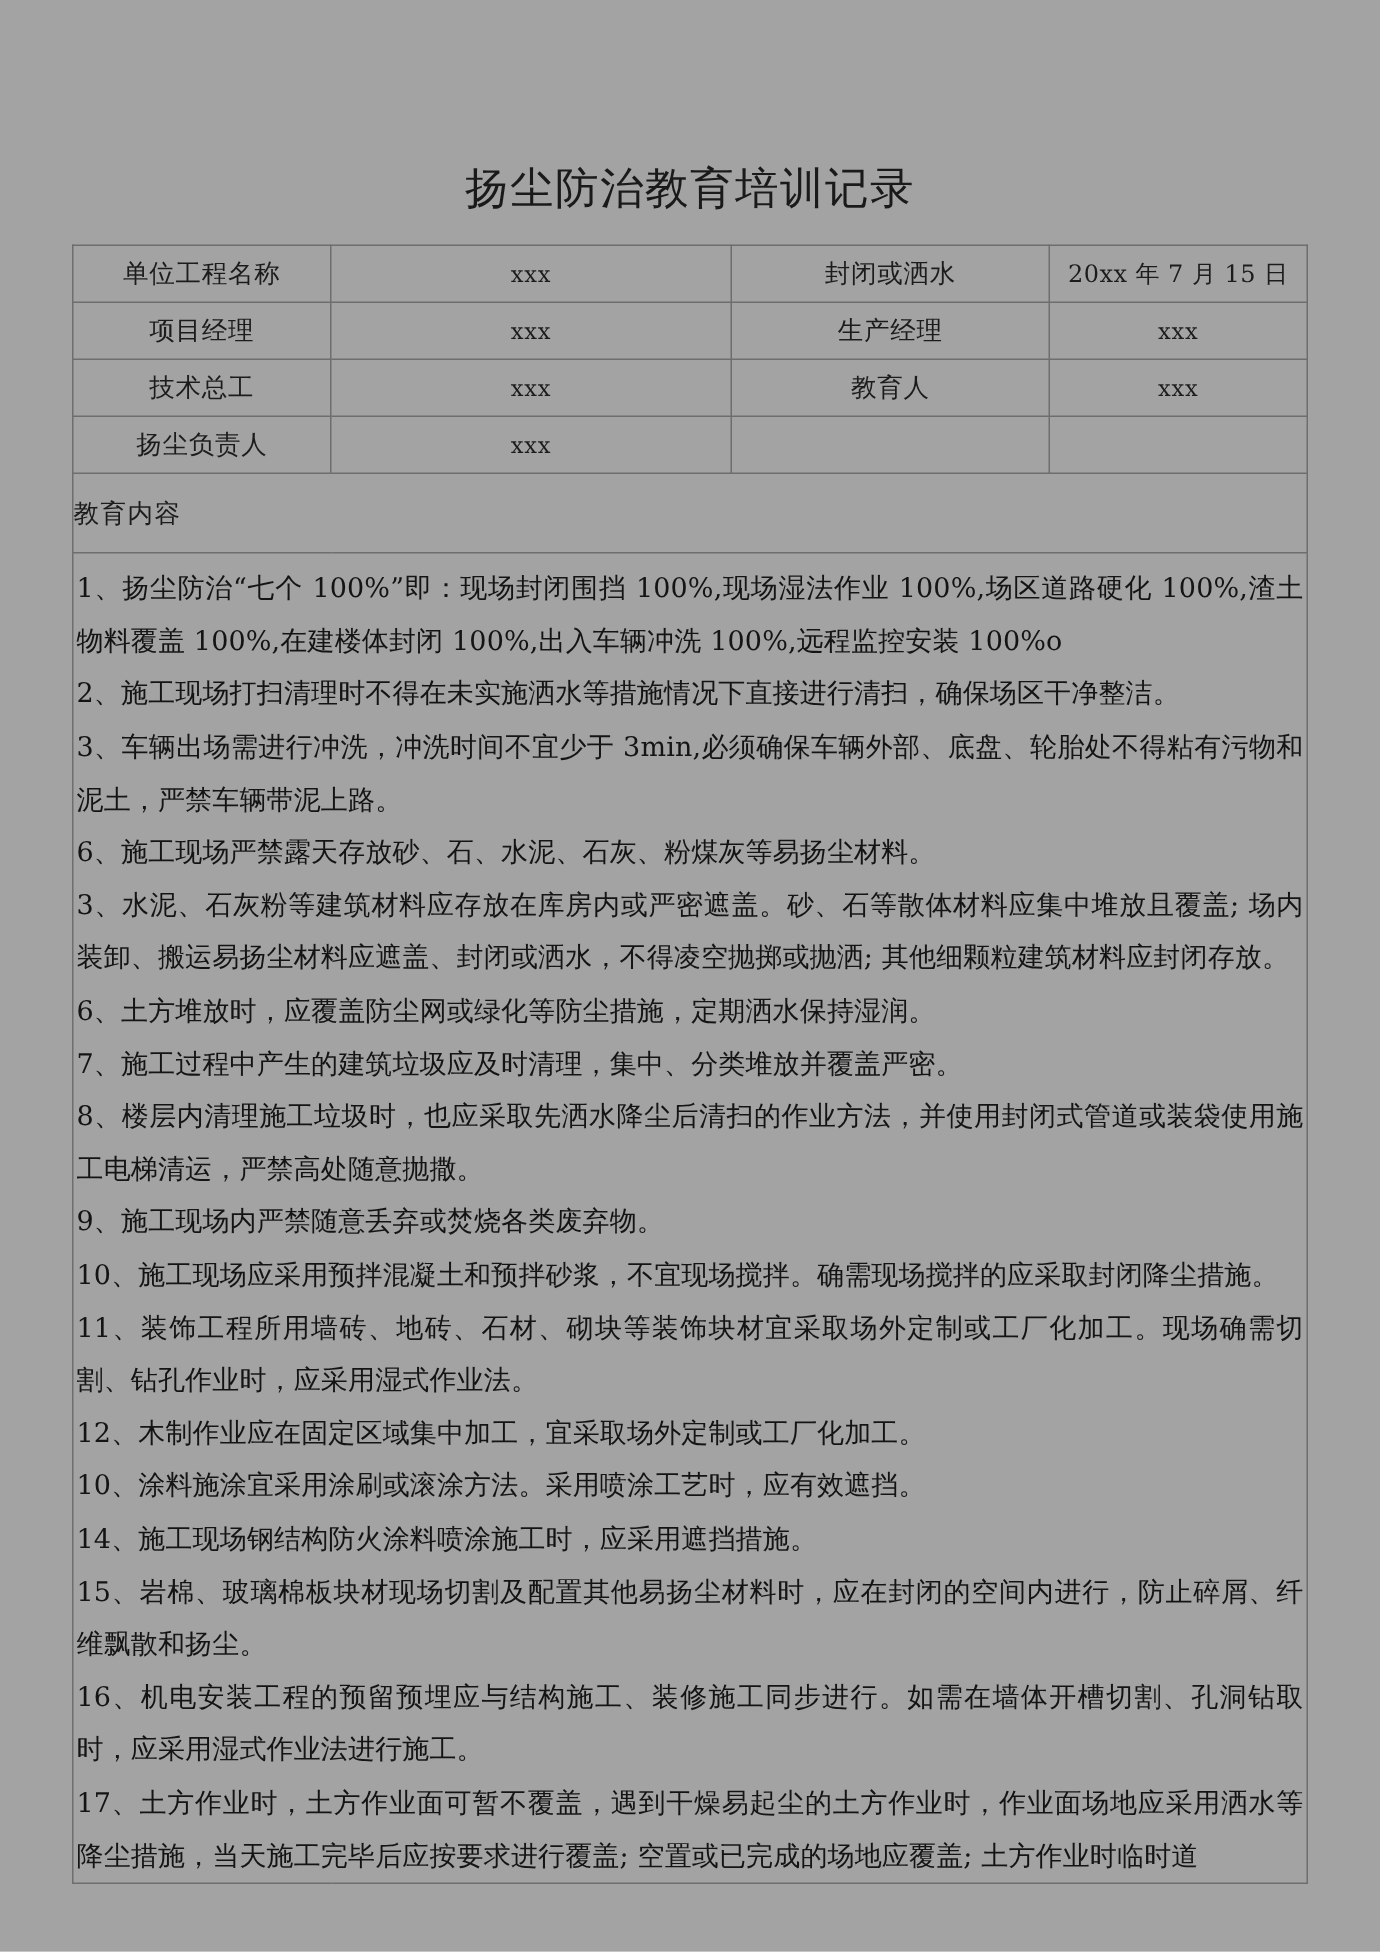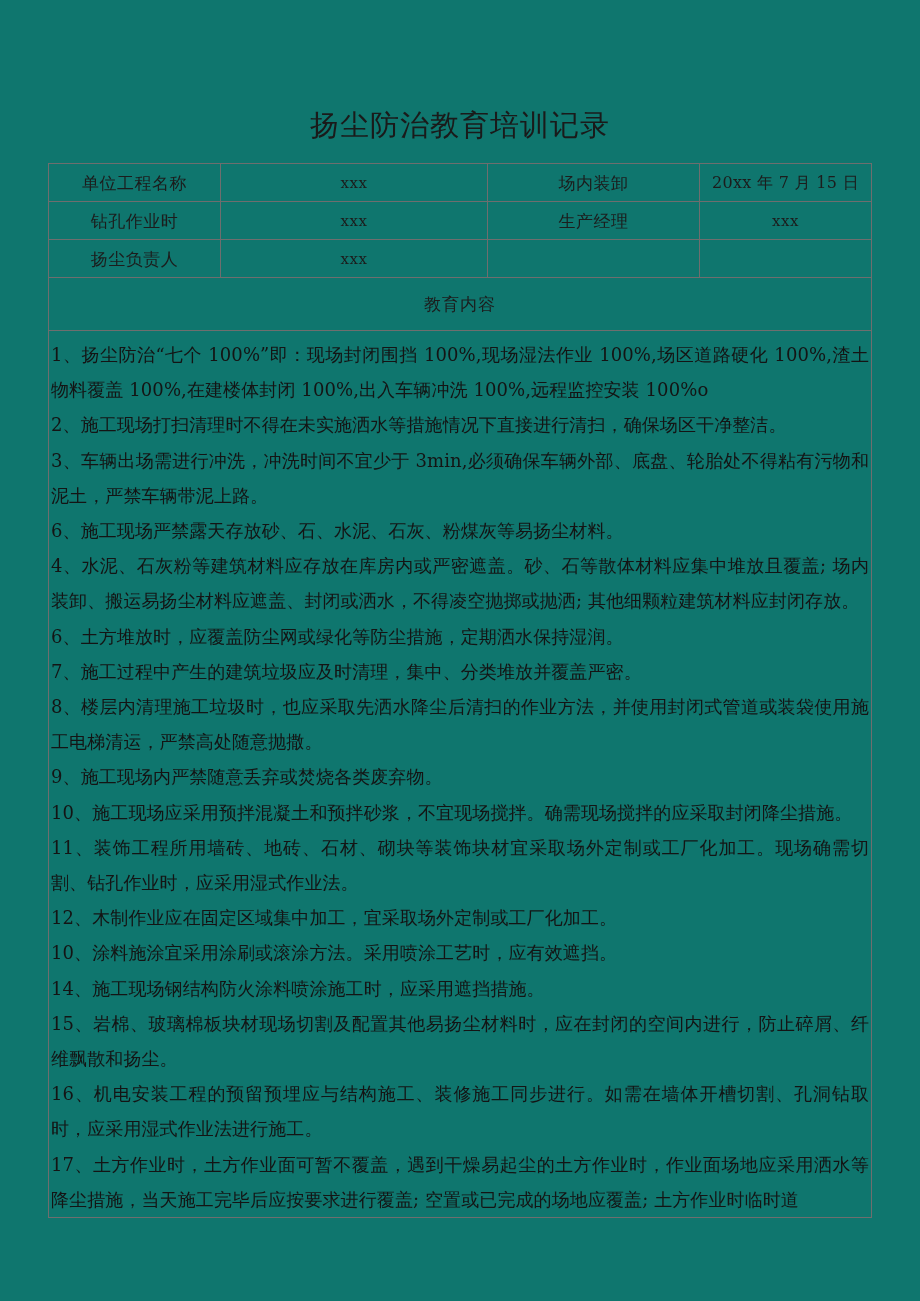--- a/index.html
+++ b/index.html
@@ -15,21 +15,21 @@
     position: relative;
     overflow: hidden;
   }
 
   .page {
     position: absolute;
     left: 0;
     top: 0;
     width: 920px;
     height: 1301px;
-    background: #0f766e;
+    background: #a3a3a3;
   }
 
   
   .doc-title {
     position: absolute;
     left: 48px;
     top: 105px;
     width: 824px;
     text-align: center;
     font-family: "DejaVu Sans", sans-serif;
@@ -74,21 +74,20 @@
   .info-cell.date {
     font-size: 16px;
     font-weight: 400;
     letter-spacing: 0.3px;
   }
   .info-cell.empty {
     height: 37px;
   }
 
   .section-head {
-    text-align: center;
     height: 52px;
     font-size: 17.5px;
     letter-spacing: 1px;
     vertical-align: middle;
   }
 
   .content-cell {
     padding: 16px 4px 8px 4px;
     vertical-align: top;
     height: 790px;
@@ -122,46 +121,52 @@
     <colgroup>
       <col style="width:172px">
       <col style="width:267px">
       <col style="width:212px">
       <col style="width:172px">
     </colgroup>
     <tbody>
       <tr>
         <td class="info-cell">单位工程名称</td>
         <td class="info-cell val">xxx</td>
-        <td class="info-cell">场内装卸</td>
+        <td class="info-cell">封闭或洒水</td>
         <td class="info-cell date">20xx 年 7 月 15 日</td>
       </tr>
       <tr>
-        <td class="info-cell">钻孔作业时</td>
+        <td class="info-cell">项目经理</td>
         <td class="info-cell val">xxx</td>
         <td class="info-cell">生产经理</td>
+        <td class="info-cell val">xxx</td>
+      </tr>
+      <tr>
+        <td class="info-cell">技术总工</td>
+        <td class="info-cell val">xxx</td>
+        <td class="info-cell">教育人</td>
         <td class="info-cell val">xxx</td>
       </tr>
       <tr>
         <td class="info-cell">扬尘负责人</td>
         <td class="info-cell val">xxx</td>
         <td class="info-cell empty"></td>
         <td class="info-cell empty"></td>
       </tr>
       <tr>
         <td class="section-head" colspan="4">教育内容</td>
       </tr>
       <tr>
         <td class="content-cell" colspan="4">
           <div class="content-body">
             <p>1、扬尘防治“七个 100%”即：现场封闭围挡 100%,现场湿法作业 100%,场区道路硬化 100%,渣土物料覆盖 100%,在建楼体封闭 100%,出入车辆冲洗 100%,远程监控安装 100%o</p>
             <p>2、施工现场打扫清理时不得在未实施洒水等措施情况下直接进行清扫，确保场区干净整洁。</p>
             <p>3、车辆出场需进行冲洗，冲洗时间不宜少于 3min,必须确保车辆外部、底盘、轮胎处不得粘有污物和泥土，严禁车辆带泥上路。</p>
             <p>6、施工现场严禁露天存放砂、石、水泥、石灰、粉煤灰等易扬尘材料。</p>
-            <p>4、水泥、石灰粉等建筑材料应存放在库房内或严密遮盖。砂、石等散体材料应集中堆放且覆盖; 场内装卸、搬运易扬尘材料应遮盖、封闭或洒水，不得凌空抛掷或抛洒; 其他细颗粒建筑材料应封闭存放。</p>
+            <p>3、水泥、石灰粉等建筑材料应存放在库房内或严密遮盖。砂、石等散体材料应集中堆放且覆盖; 场内装卸、搬运易扬尘材料应遮盖、封闭或洒水，不得凌空抛掷或抛洒; 其他细颗粒建筑材料应封闭存放。</p>
             <p>6、土方堆放时，应覆盖防尘网或绿化等防尘措施，定期洒水保持湿润。</p>
             <p>7、施工过程中产生的建筑垃圾应及时清理，集中、分类堆放并覆盖严密。</p>
             <p>8、楼层内清理施工垃圾时，也应采取先洒水降尘后清扫的作业方法，并使用封闭式管道或装袋使用施工电梯清运，严禁高处随意抛撒。</p>
             <p>9、施工现场内严禁随意丢弃或焚烧各类废弃物。</p>
             <p>10、施工现场应采用预拌混凝土和预拌砂浆，不宜现场搅拌。确需现场搅拌的应采取封闭降尘措施。</p>
             <p>11、装饰工程所用墙砖、地砖、石材、砌块等装饰块材宜采取场外定制或工厂化加工。现场确需切割、钻孔作业时，应采用湿式作业法。</p>
             <p>12、木制作业应在固定区域集中加工，宜采取场外定制或工厂化加工。</p>
             <p>10、涂料施涂宜采用涂刷或滚涂方法。采用喷涂工艺时，应有效遮挡。</p>
             <p>14、施工现场钢结构防火涂料喷涂施工时，应采用遮挡措施。</p>
             <p>15、岩棉、玻璃棉板块材现场切割及配置其他易扬尘材料时，应在封闭的空间内进行，防止碎屑、纤维飘散和扬尘。</p>

